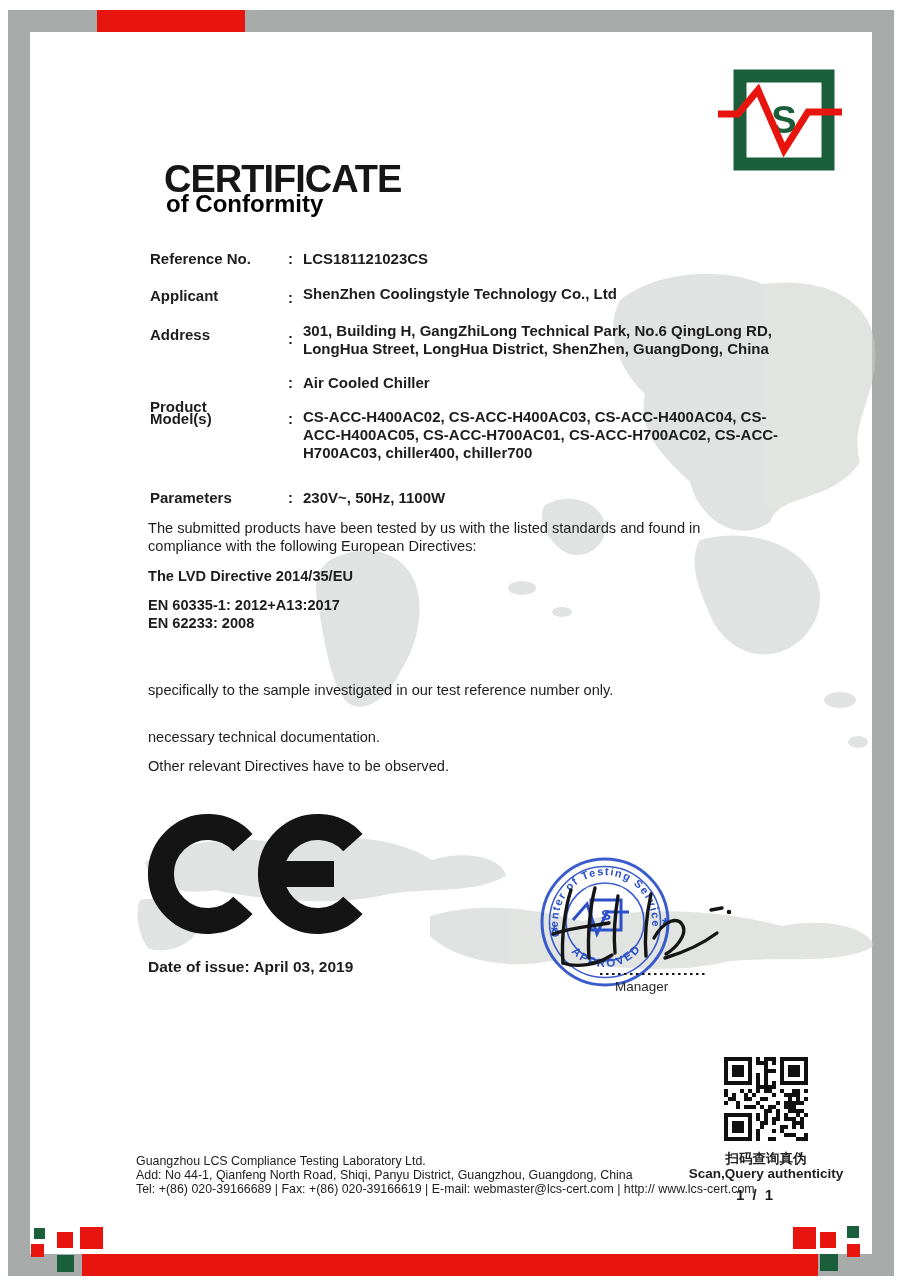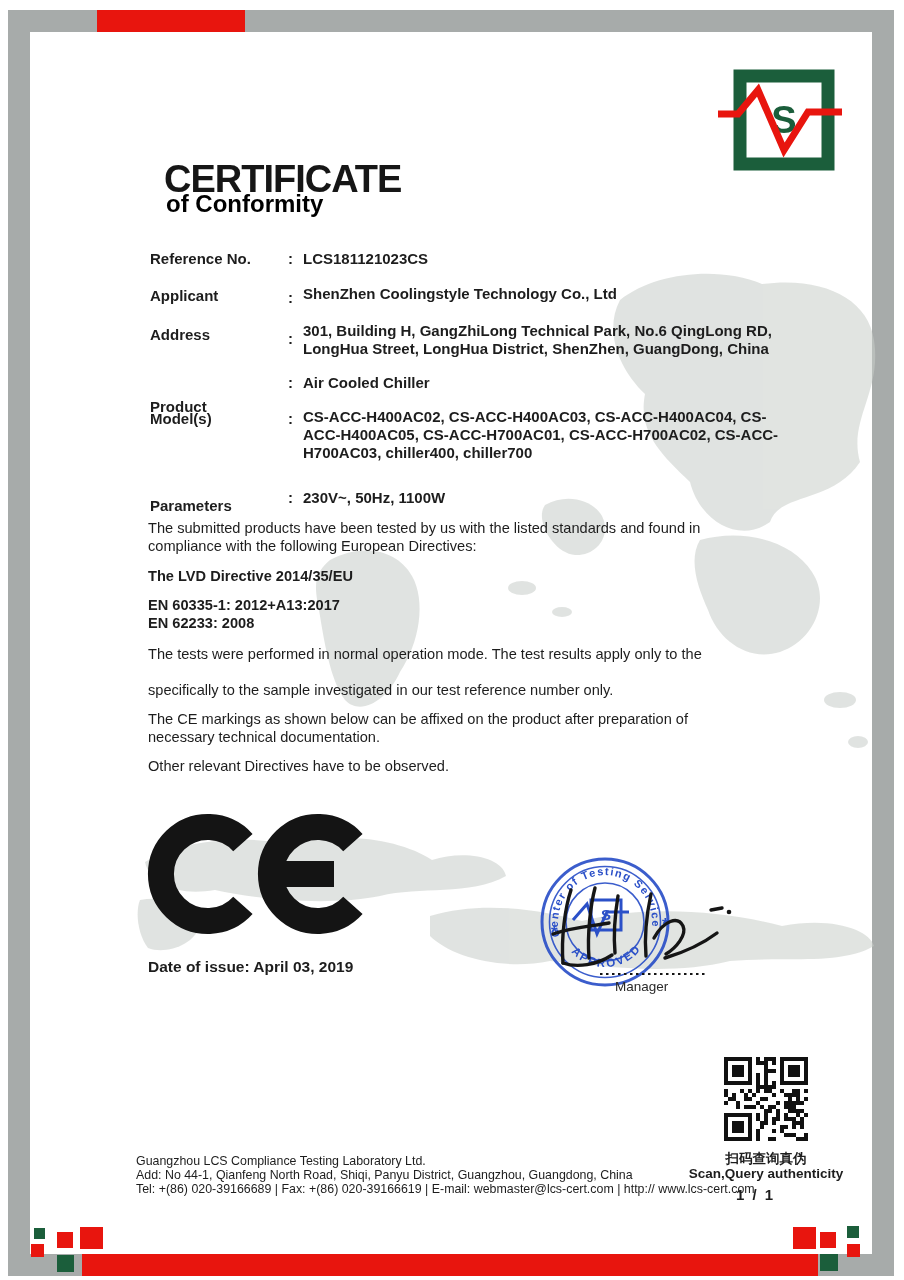--- a/index.html
+++ b/index.html
@@ -102,37 +102,35 @@
 
   <div class="abs z3" style="left:0;top:408px;">
     <span class="abs lbl" style="left:150px;top:2px;">Model(s)</span>
     <span class="abs colon" style="left:288px;top:2px;">:</span>
     <span class="abs val" style="left:303px;top:0;">CS-ACC-H400AC02, CS-ACC-H400AC03, CS-ACC-H400AC04, CS-</span>
     <span class="abs val" style="left:303px;top:18px;">ACC-H400AC05, CS-ACC-H700AC01, CS-ACC-H700AC02, CS-ACC-</span>
     <span class="abs val" style="left:303px;top:36px;">H700AC03, chiller400, chiller700</span>
   </div>
 
   <div class="abs z3" style="left:0;top:489px;">
-    <span class="abs lbl" style="left:150px;margin-top:8px;">Parameters</span>
+    <span class="abs lbl" style="left:150px;">Parameters</span>
     <span class="abs colon" style="left:288px;">:</span>
     <span class="abs val" style="left:303px;">230V~, 50Hz, 1100W</span>
   </div>
 
   <div class="abs z3 bodyline" style="left:148px;top:537px;">compliance with the following European Directives:</div>
   <div class="abs z3 bodyline" style="left:148px;top:519px;">The submitted products have been tested by us with the listed standards and found in</div>
 
   <div class="abs z3 boldline" style="left:148px;top:567px;">The LVD Directive 2014/35/EU</div>
 
   <div class="abs z3 boldline" style="left:148px;top:596px;">EN 60335-1: 2012+A13:2017</div>
   <div class="abs z3 boldline" style="left:148px;top:614px;">EN 62233: 2008</div>
 
-  <div class="abs z3 bodyline" style="left:148px;top:645px;">The tests were performed in normal operation mode. The test results apply only to the</div>
   <div class="abs z3 bodyline" style="left:148px;top:681px;">specifically to the sample investigated in our test reference number only.</div>
 
-  <div class="abs z3 bodyline" style="left:148px;top:710px;">The CE markings as shown below can be affixed on the product after preparation of</div>
   <div class="abs z3 bodyline" style="left:148px;top:728px;">necessary technical documentation.</div>
 
   <div class="abs z3 bodyline" style="left:148px;top:757px;">Other relevant Directives have to be observed.</div>
 
   <svg class="abs z2" style="left:146px;top:812px;" width="270" height="126" viewBox="0 0 270 126">
     <path d="M 96.9,30.6 A 47 47 0 1 0 96.9,93.4" fill="none" stroke="#141414" stroke-width="26"></path>
     <path d="M 206.9,30.6 A 47 47 0 1 0 206.9,93.4" fill="none" stroke="#141414" stroke-width="26"></path>
     <rect x="136" y="49" width="52" height="26" fill="#141414"></rect>
   </svg>
 

